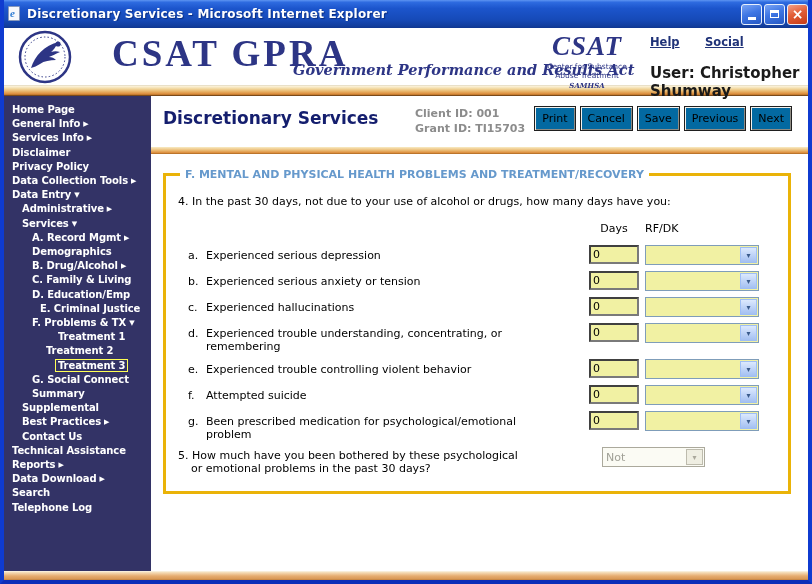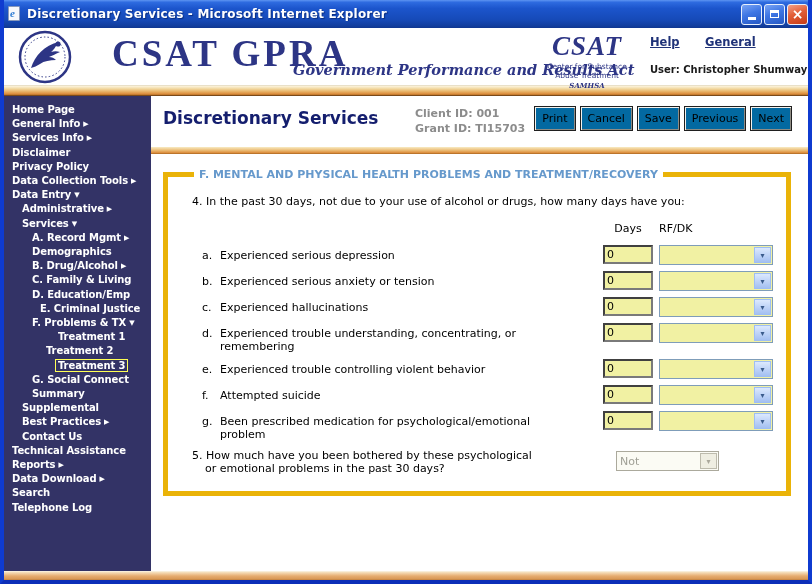--- a/index.html
+++ b/index.html
@@ -37,21 +37,21 @@
   .brand { position:absolute; left:100px; top:4px; font:bold 37px "Liberation Serif",serif;
     color:#2D3585; letter-spacing:3px;margin-left:8px; }
   .tagline { position:absolute; left:289px; top:33px; font:italic bold 14.5px "DejaVu Serif",serif; color:#2D3585; }
   .csat-logo { position:absolute; left:538px; top:3px; width:90px; text-align:center; color:#2D3585; line-height:1; }
   .csat-logo .big { font:italic bold 27px "Liberation Serif",serif; letter-spacing:1px;text-align:center; }
   .csat-logo .small { font-size:7.5px; margin-top:1px; }
   .csat-logo .samhsa { font:italic bold 7px "DejaVu Serif",serif; margin-top:2px; }
   .hdr-link { position:absolute; top:7px; font-size:11.5px; font-weight:bold; color:#1F3278;
     text-decoration:underline; cursor:pointer; }
   .hdr-link.help { left:646px; } .hdr-link.logout { left:701px; }
-  .user-label { position:absolute; left:646px; top:36px; font-size:10px; font-weight:bold; color:#1A1A1A; }
+  .user-label { position:absolute; left:646px; top:36px; font-size:15px; font-weight:bold; color:#1A1A1A; }
 
   .goldbar {
     height:11px; margin:0;
     background:linear-gradient(180deg,#FCF4DE 0%, #F2D9A2 30%, #E8B469 60%, #DD9040 85%, #B97227 100%);
     border-top:1px solid #E9E0C8; border-bottom:1px solid #7A4A1A;
   }
 
   
   .win-body { display:flex; height:475px; }
   .sidebar { width:147px; flex:none; background:#333366; padding-top:7px; overflow:hidden; }
@@ -66,21 +66,21 @@
   .ids { font-size:11px; font-weight:bold; color:#8C8C8C; line-height:15px; flex:1; }
   .toolbar { display:flex; gap:4px; }
   .xp-button { font-family:"DejaVu Sans",sans-serif; font-size:11px; color:#000;
     background:#0369a1; border:1px solid #1F1F1F; padding:4px 7px; height:25px;
     box-shadow:inset 1px 1px 0 #F4F2EE, inset -1px -1px 0 #8F8C84; cursor:pointer; white-space:nowrap; }
   .content-goldbar { height:7px;
     background:linear-gradient(180deg,#F8EBC4 0%, #ECBE78 45%, #DD9040 80%, #A9661F 100%); }
 
   .form-area { padding:14px 17px 0 12px; }
   fieldset.section {
-    border:5px solid #eab308; min-height:305px; padding:6px 12px 16px 24px;
+    border:3px solid #eab308; min-height:305px; padding:6px 12px 16px 12px;
   }
   fieldset.section legend { font-size:11px; font-weight:bold; color:#6699CC; padding:0 5px; margin-left:2px; }
   .q4-text { font-size:11px; color:#000; margin:8px 0 14px 0; }
   .col-headers { display:flex; font-size:11px; color:#000; margin-bottom:10px; }
   .col-headers .hdr-days { margin-left:411px; width:50px; text-align:center; }
   .col-headers .hdr-rfdk { margin-left:6px; width:114px; text-align:left; }
 
   .qrow { display:flex; align-items:flex-start; padding-left:10px; margin-bottom:6px; min-height:20px; }
   .qlabel { width:401px; display:flex; padding-top:4px; }
   .q-letter { width:18px; font-size:11px; flex:none; }
@@ -88,21 +88,21 @@
   .days-input { width:50px; height:19px; flex:none; background:#F1F1A3;
     border:2px solid; border-color:#404040 #7A7A7A #7A7A7A #404040;
     font:11px "DejaVu Sans",sans-serif; padding:0 2px; color:#000; }
   .xp-select { width:114px; height:20px; flex:none; margin-left:6px; border:1px solid #7F9DB9;
     background:#F1F1A3; display:flex; cursor:pointer; }
   .xp-select .sel-text { flex:1; font-size:11px; padding:3px 2px 0 3px; color:#000; overflow:hidden; }
   .xp-select .sel-btn { width:17px; flex:none; margin:1px; border:1px solid #9EBEF5;
     background:linear-gradient(180deg,#DCE9FD 0%, #C2D6F8 45%, #A4C0F1 100%);
     display:flex; align-items:center; justify-content:center; color:#3A5B8C; font-size:8px; }
 
-  .q5row { display:flex; align-items:center; }
+  .q5row { display:flex; align-items:flex-start; }
   .q5label { width:418px; font-size:11px; line-height:13px; padding-top:2px; }
   .q5label .ind { padding-left:13px; }
   .xp-select.disabled { width:103px; border:1px solid #ABA99C; background:#FBFBF4; cursor:default; }
   .xp-select.disabled .sel-text { color:#A0A096; }
   .xp-select.disabled .sel-btn { border:1px solid #BDBBAD; background:#EFEEE2; color:#AAA89B; }
 
   .bottombar { height:9px;
     background:linear-gradient(180deg,#F7E3C2 0%, #E6AC70 50%, #D99A58 85%, #C07F3E 100%);
     border-top:1px solid #F8EEDA; }
 </style>
@@ -141,21 +141,21 @@
     </span>
     <span class="brand">CSAT GPRA</span>
     <span class="tagline">Government Performance and Results Act</span>
     <span class="csat-logo">
       <div class="big">CSAT</div>
       <div class="small">Center for Substance</div>
       <div class="small">Abuse Treatment</div>
       <div class="samhsa">SAMHSA</div>
     </span>
     <span class="hdr-link help">Help</span>
-    <span class="hdr-link logout">General</span>
+    <span class="hdr-link logout">Social</span>
     <span class="user-label">User: Christopher Shumway</span>
   </div>
 
   <div class="goldbar"></div>
 
   <div class="win-body">
     <div class="sidebar">
         <div class="side-item" style="padding-left: 8px;"><span class="side-label">Home Page</span></div>
         <div class="side-item" style="padding-left: 8px;"><span class="side-label">General Info</span><span class="arrow">▶</span></div>
         <div class="side-item" style="padding-left: 8px;"><span class="side-label">Services Info</span><span class="arrow">▶</span></div>

